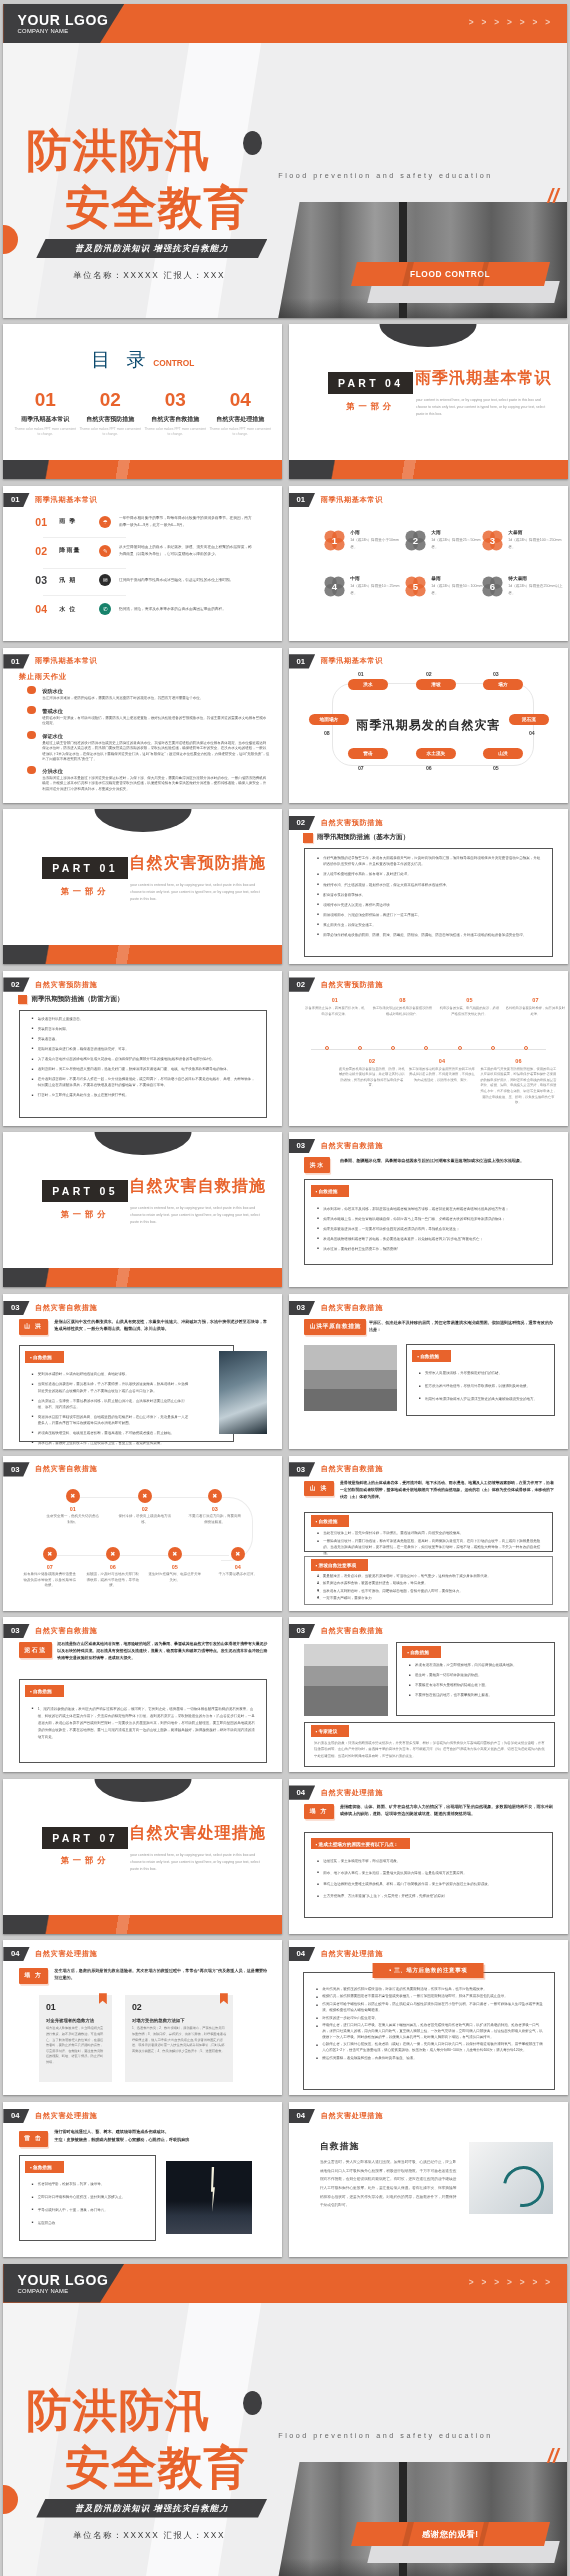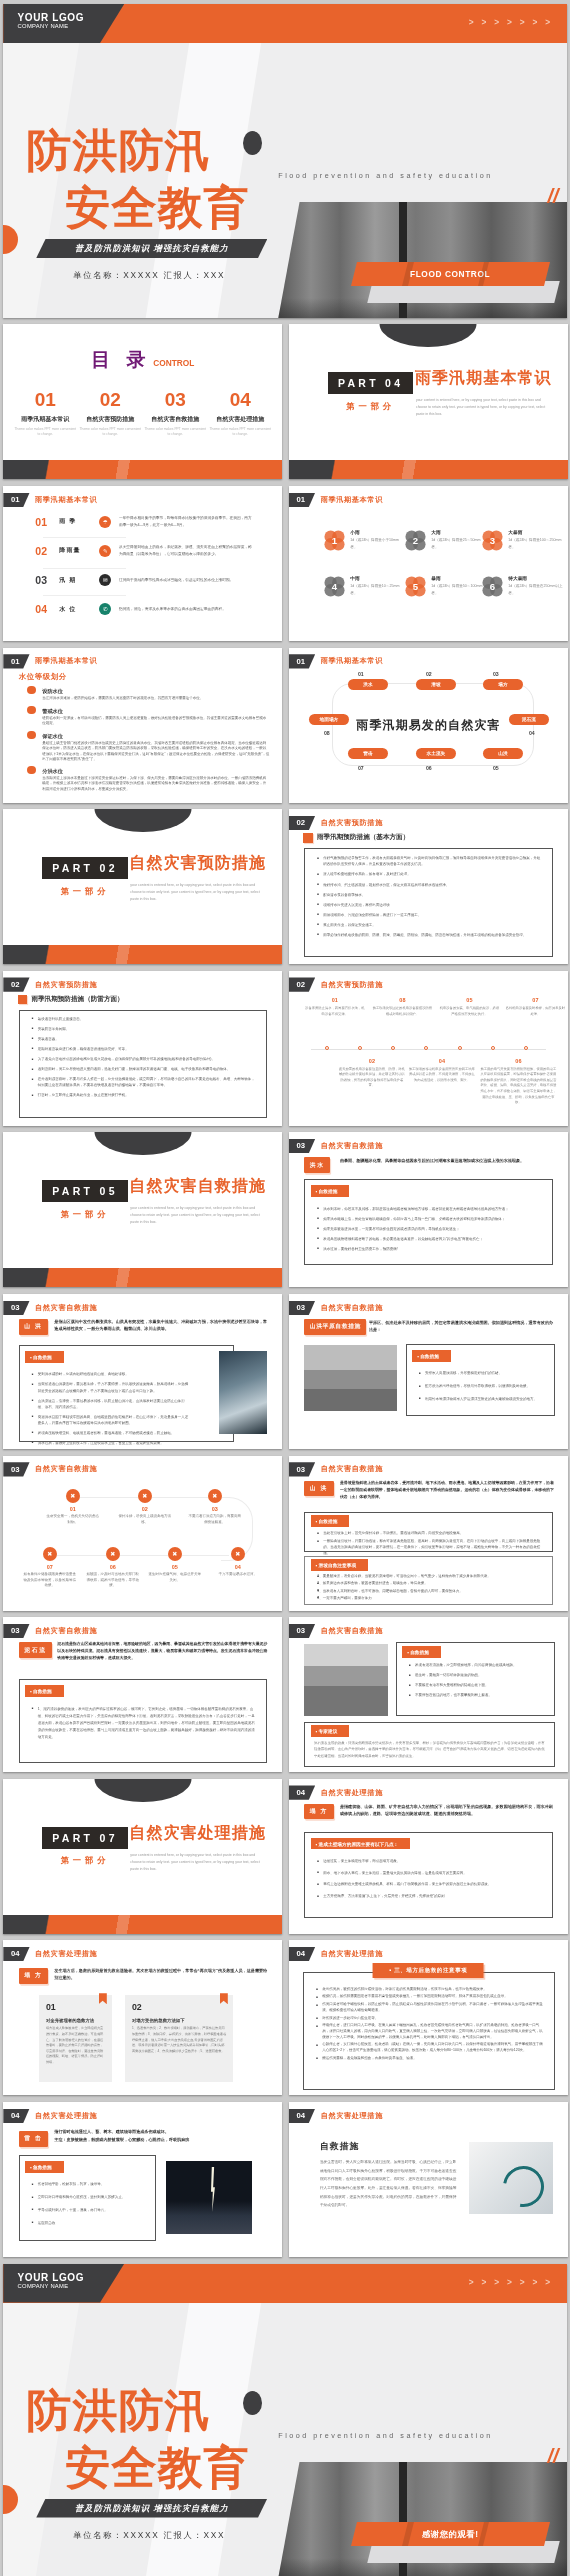--- a/index.html
+++ b/index.html
@@ -15,31 +15,31 @@
 
 .dome{position:absolute;top:0;left:50%;transform:translateX(-50%);width:97px;height:23px;background:#3e3e40;border-radius:0 0 48px 48px/0 0 23px 23px}
 .sfoot{position:absolute;left:0;right:0;bottom:0;height:19px;background:linear-gradient(100deg,rgba(255,255,255,0) 0 41%,rgba(255,255,255,.22) 41% 45%,rgba(255,255,255,0) 45%),linear-gradient(100deg,#3e3e40 0 16%,#e8632c 16.5% 100%)}
 .secbox{position:absolute;top:48px;left:39px;text-align:center}
 .partbox{background:#2d2926;color:#fff;font-size:10.5px;font-weight:bold;letter-spacing:3.3px;padding:5px 10px}
 .partsub{color:#e8632c;font-weight:bold;font-size:8.3px;letter-spacing:3.9px;margin-top:6.6px}
 .sectitle{position:absolute;top:44px;left:126px;font-size:16px;font-weight:bold;color:#e8632c;letter-spacing:1.1px;white-space:nowrap}
 .secdesc{position:absolute;top:73px;left:127px;width:135px;font-size:3.5px;color:#9a9a9a;line-height:2}
 
 .tochead{position:absolute;top:23px;left:0;right:0;text-align:center}
-.tocn{font-size:19px;font-weight:bold;color:#701a75;letter-spacing:5.5px}
+.tocn{font-size:19px;font-weight:normal;color:#0c4a6e;letter-spacing:5.5px}
 .toce{font-size:8.3px;font-weight:bold;color:#e8632c;margin-left:2.2px}
 .tocitems{position:absolute;top:65px;left:11px;right:11px;display:flex;justify-content:space-between}
 .tocitem{width:62px;text-align:center}
 .tocnum{font-size:19px;font-weight:bold;color:#e8632c}
 .toclab{font-size:6px;font-weight:bold;color:#333;margin-top:3.3px;white-space:nowrap}
 .tocdesc{font-size:3.3px;color:#b5b5b5;margin-top:2.8px;line-height:1.6}
 
 .cv-top{height:39px;background:#e8632c;position:relative}
 .cv-logo{position:absolute;left:0;top:0;height:100%;width:121px;background:#3e3e40;clip-path:polygon(0 0,100% 0,80% 100%,0 100%);color:#fff;padding:8.3px 0 0 14.3px}
-.cv-l1{font-size:10px;font-weight:bold;letter-spacing:0.6px}
+.cv-l1{font-size:14px;font-weight:bold;letter-spacing:0.6px}
 .cv-l2{font-size:5.8px;letter-spacing:0.3px}
 .cv-arrows{position:absolute;right:14.3px;top:13.2px;color:#f6cab4;font-size:8.3px;font-weight:bold;letter-spacing:2.8px}
 .cv-body{position:relative;height:275px;background:#eeeeef;overflow:hidden}
 .cv-body::before{content:"";position:absolute;left:160px;top:-33px;width:72px;height:397px;background:rgba(255,255,255,.65);transform:skewX(-9deg)}
 .cv-body::after{content:"";position:absolute;left:-77px;top:-33px;width:127px;height:397px;background:rgba(255,255,255,.35);transform:skewX(-9deg)}
 .cv-tag{position:absolute;left:275px;top:128px;font-size:7.2px;letter-spacing:2.5px;color:#666;z-index:4}
 .cv-sl{position:absolute;right:8.8px;top:142px;color:#e8632c;font-size:20px;font-weight:bold;font-style:italic;z-index:4}
 .cv-photo{position:absolute;left:273px;top:159px;right:0;height:127px;clip-path:polygon(8% 0,100% 0,100% 100%,0 100%);z-index:2;background:linear-gradient(90deg,#575757 0,#8a8a8a 12%,#6a6a6a 22%,#9b9b9b 34%,#777 48%,#8d8d8d 60%,#5e5e5e 74%,#868686 88%,#4a4a4a 100%)}
 .cv-photo::after{content:"";position:absolute;left:42%;top:0;bottom:0;width:8.8px;background:#262626}
 .cv-photo::before{content:"";position:absolute;left:0;right:0;bottom:0;height:31px;background:linear-gradient(180deg,rgba(30,30,30,0),rgba(25,25,25,.65))}
@@ -328,21 +328,21 @@
       </div>
     </div>
   </div>
 
   <div class="row">
     <div class="slide">
       <div class="chdr">
           <span class="cnum">01</span>
           <span class="ctitle">雨季汛期基本常识</span>
         </div>
-      <div class="wh">水位等级划分</div>
+      <div class="wh">禁止雨天作业</div>
       <div class="wrow" style="top:37px">
           <span class="wdot"></span>
           <span><span class="wterm">设防水位</span><div class="wdesc">当江河洪水漫滩后，堤防开始临水，需要防汛人员巡查防守时的规定水位。我国南方诸河需要这个水位。</div></span>
         </div>
       <div class="wrow" style="top:57px">
           <span class="wdot"></span>
           <span><span class="wterm">警戒水位</span><div class="wdesc">堤防临水到一定深度，有可能出现险情，需要防汛人员上堤巡堤查险，做好抗洪抢险准备的警报戒备水位。我省主要河道的重要水文站都有警戒水位规定。</div></span>
         </div>
       <div class="wrow" style="top:82px">
           <span class="wdot"></span>
@@ -377,21 +377,21 @@
       <div class="pnum" style="left:137px;top:117px">06</div>
       <div class="pill" style="left:194px;top:100px">山洪</div>
       <div class="pnum" style="left:204px;top:117px">05</div>
     </div>
   </div>
 
   <div class="row">
     <div class="slide">
       <div class="dome"></div>
       <div class="secbox">
-        <div class="partbox">PART 02</div>
+        <div class="partbox">PART 01</div>
         <div class="partsub">第一部分</div>
       </div>
       <div class="sectitle">自然灾害预防措施</div>
       <div class="secdesc">your content is entered here, or by copying your text, select paste in this box and choose to retain only text. your content is typed here, or by copying your text, select paste in this box.</div>
       <div class="sfoot"></div>
     </div>
 
     <div class="slide">
       <div class="chdr">
           <span class="cnum">02</span>

